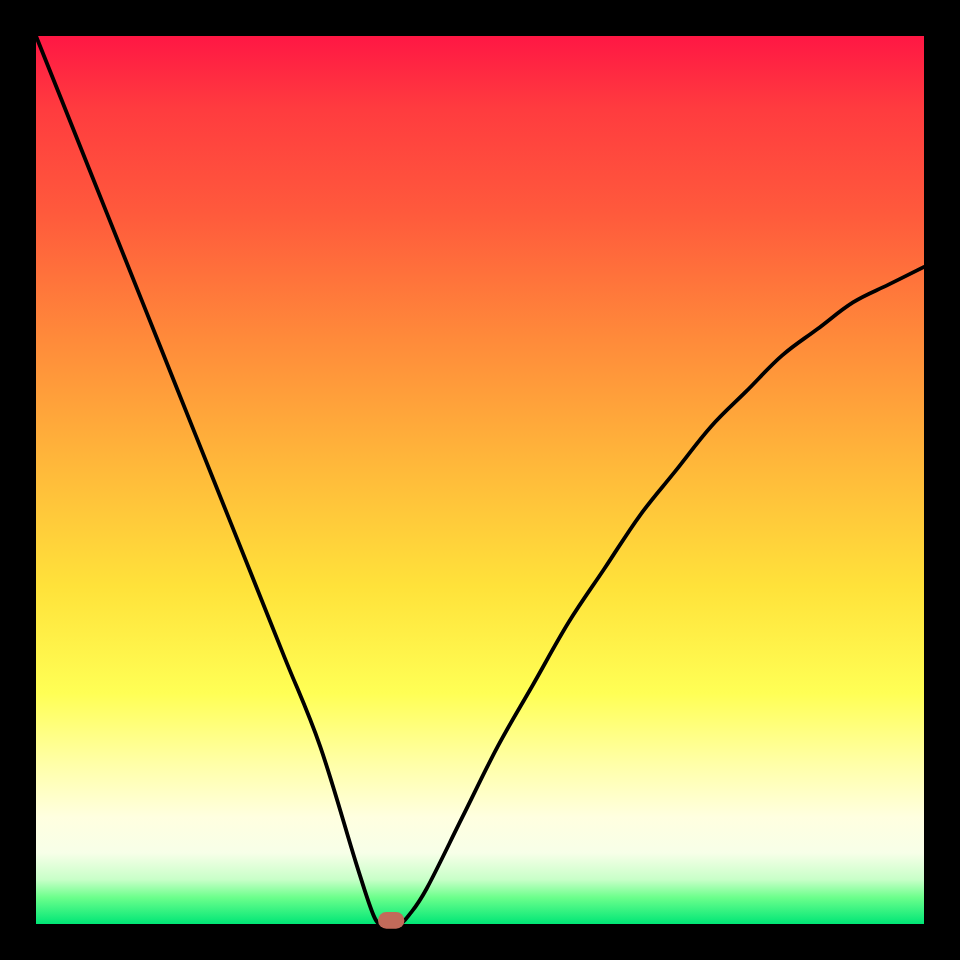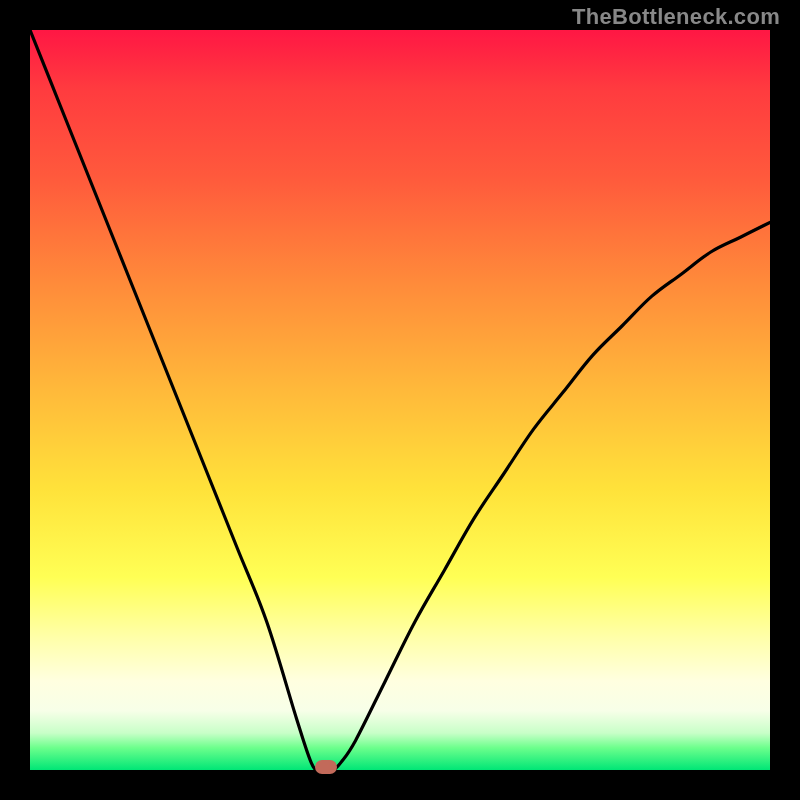--- a/index.html
+++ b/index.html
@@ -65,20 +65,19 @@
     height: 14px;
     border-radius: 7px;
     background: #c26a5a;
     
   }
 </style>
 </head>
 <body>
 
 <div class="frame">
-  <div class="watermark">TheBottleneck.com</div>
   <div class="plot">
     <svg class="curve" viewBox="0 0 740 740" preserveAspectRatio="none">
       <path id="curve-path" d="M 0 0 C 5.328 13.32, 18.944000000000003 47.36, 29.6 74 C 40.256 100.64, 48.544000000000004 121.36, 59.2 148 C 69.856 174.64, 78.14399999999999 195.36, 88.8 222 C 99.456 248.64, 107.744 269.36, 118.4 296 C 129.056 322.64, 137.344 343.36, 148 370 C 158.656 396.64, 166.944 417.36, 177.6 444 C 188.256 470.64, 196.544 491.36, 207.20000000000002 518 C 217.85600000000002 544.64, 226.144 561.364, 236.8 592 C 247.45600000000002 622.636, 258.40799999999996 662.892, 266.4 688.2 C 274.392 713.508, 277.204 723.2760000000001, 281.2 732.6 C 285.19599999999997 741.924, 285.93600000000004 738.668, 288.6 740 C 291.264 741.332, 293.336 740, 296 740 C 298.664 740, 300.736 741.332, 303.4 740 C 306.06399999999996 738.668, 306.80400000000003 737.928, 310.8 732.6 C 314.796 727.272, 317.608 725.052, 325.6 710.4 C 333.59200000000004 695.7479999999999, 344.544 672.5120000000001, 355.2 651.2 C 365.856 629.888, 374.144 611.98, 384.8 592 C 395.456 572.02, 403.744 558.8480000000001, 414.40000000000003 540.2 C 425.05600000000004 521.552, 433.344 505.716, 444 488.4 C 454.656 471.08399999999995, 462.944 459.984, 473.6 444 C 484.25600000000003 428.016, 492.54400000000004 414.25199999999995, 503.20000000000005 399.59999999999997 C 513.856 384.948, 522.144 375.91999999999996, 532.8 362.59999999999997 C 543.4559999999999 349.28, 551.7439999999999 337.58799999999997, 562.4 325.59999999999997 C 573.056 313.61199999999997, 581.3439999999999 306.656, 592 296 C 602.6560000000001 285.344, 610.944 275.724, 621.6 266.4 C 632.2560000000001 257.07599999999996, 640.544 252.19199999999998, 651.2 244.2 C 661.8560000000001 236.208, 670.1440000000001 228.66, 680.8000000000001 222 C 691.456 215.34, 699.744 212.52800000000005, 710.4 207.20000000000005 C 721.0559999999999 201.87200000000004, 734.672 195.064, 740 192.39999999999998" fill="none" stroke="#000000" stroke-width="3.2" stroke-linejoin="round" stroke-linecap="round"></path>
     </svg>
     <div class="marker" id="min-marker" style="left: 285px; top: 730px; background: rgb(194, 106, 90);"></div>
   </div>
 </div>
 
 </body></html>

